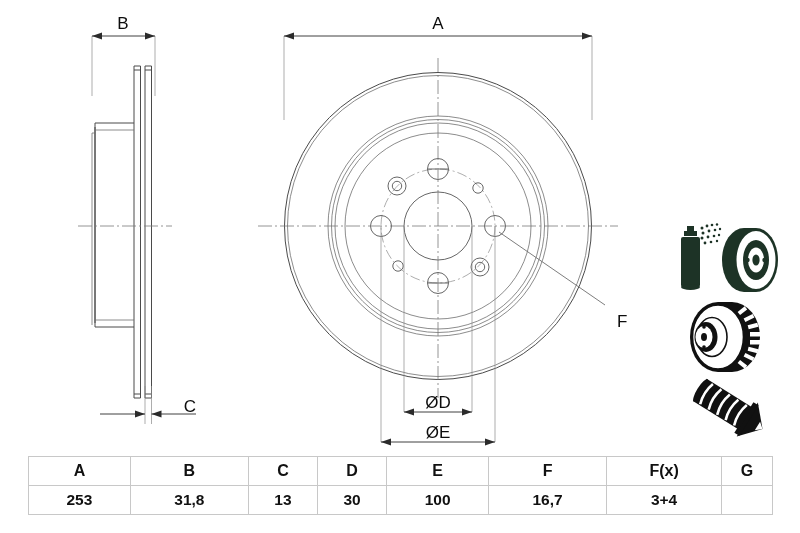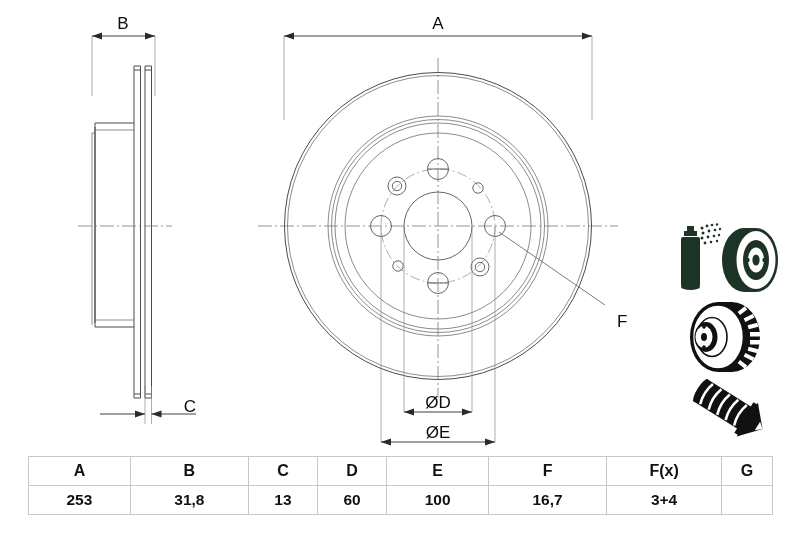--- a/index.html
+++ b/index.html
@@ -302,21 +302,21 @@
       <td>D</td>
       <td>E</td>
       <td>F</td>
       <td>F(x)</td>
       <td>G</td>
     </tr>
     <tr class="val">
       <td>253</td>
       <td>31,8</td>
       <td>13</td>
-      <td>60</td>
+      <td>30</td>
       <td>100</td>
       <td>16,7</td>
       <td>3+4</td>
       <td></td>
     </tr>
   </tbody>
     </table>
 
 </div>
 

